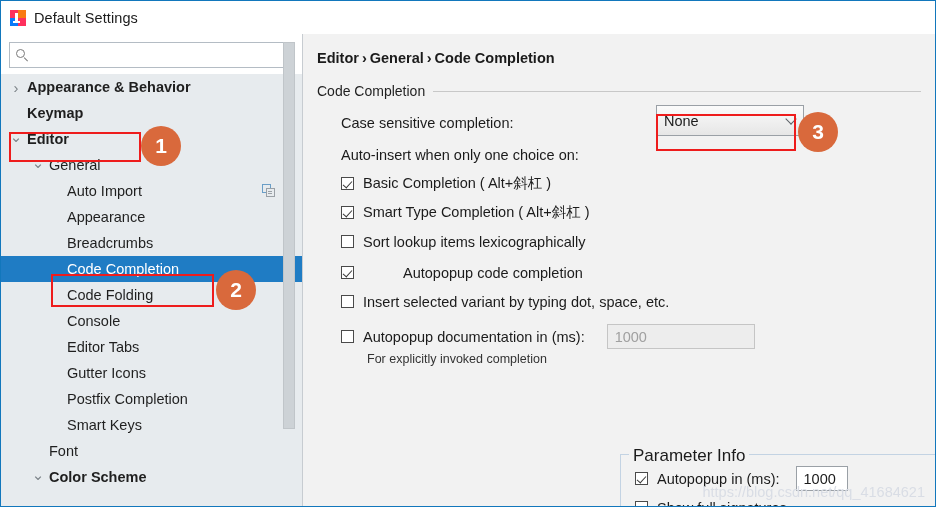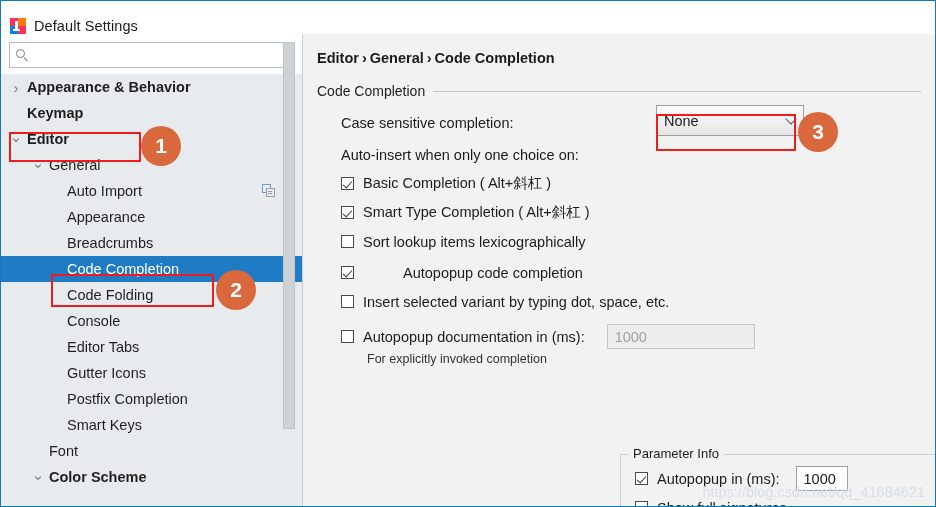--- a/index.html
+++ b/index.html
@@ -26,21 +26,21 @@
     background: #f2f2f2;
     display: flex;
     flex-direction: column;
   }
 
   
   #titlebar {
     height: 33px;
     background: #ffffff;
     display: flex;
-    align-items: flex-end;
+    align-items: center;
     padding-left: 9px;
     box-sizing: border-box;
     flex: 0 0 auto;
   }
   #app-icon {
     width: 16px;
     height: 16px;
     position: relative;
     flex: 0 0 auto;
     margin-right: 8px;
@@ -366,21 +366,21 @@
     height: 82px;
     border: 1px solid #c3d3e3;
     box-sizing: border-box;
   }
   #param-legend {
     position: absolute;
     left: 8px;
     top: -9px;
     background: #f2f2f2;
     padding: 0 4px;
-    font-size: 13px;
+    font-size: 17px;
     color: #1b1b1b;
   }
   #param-inner {
     padding: 11px 0 0 14px;
   }
 
   
   .redbox {
     position: absolute;
     border: 2.5px solid #ee1c1c;

